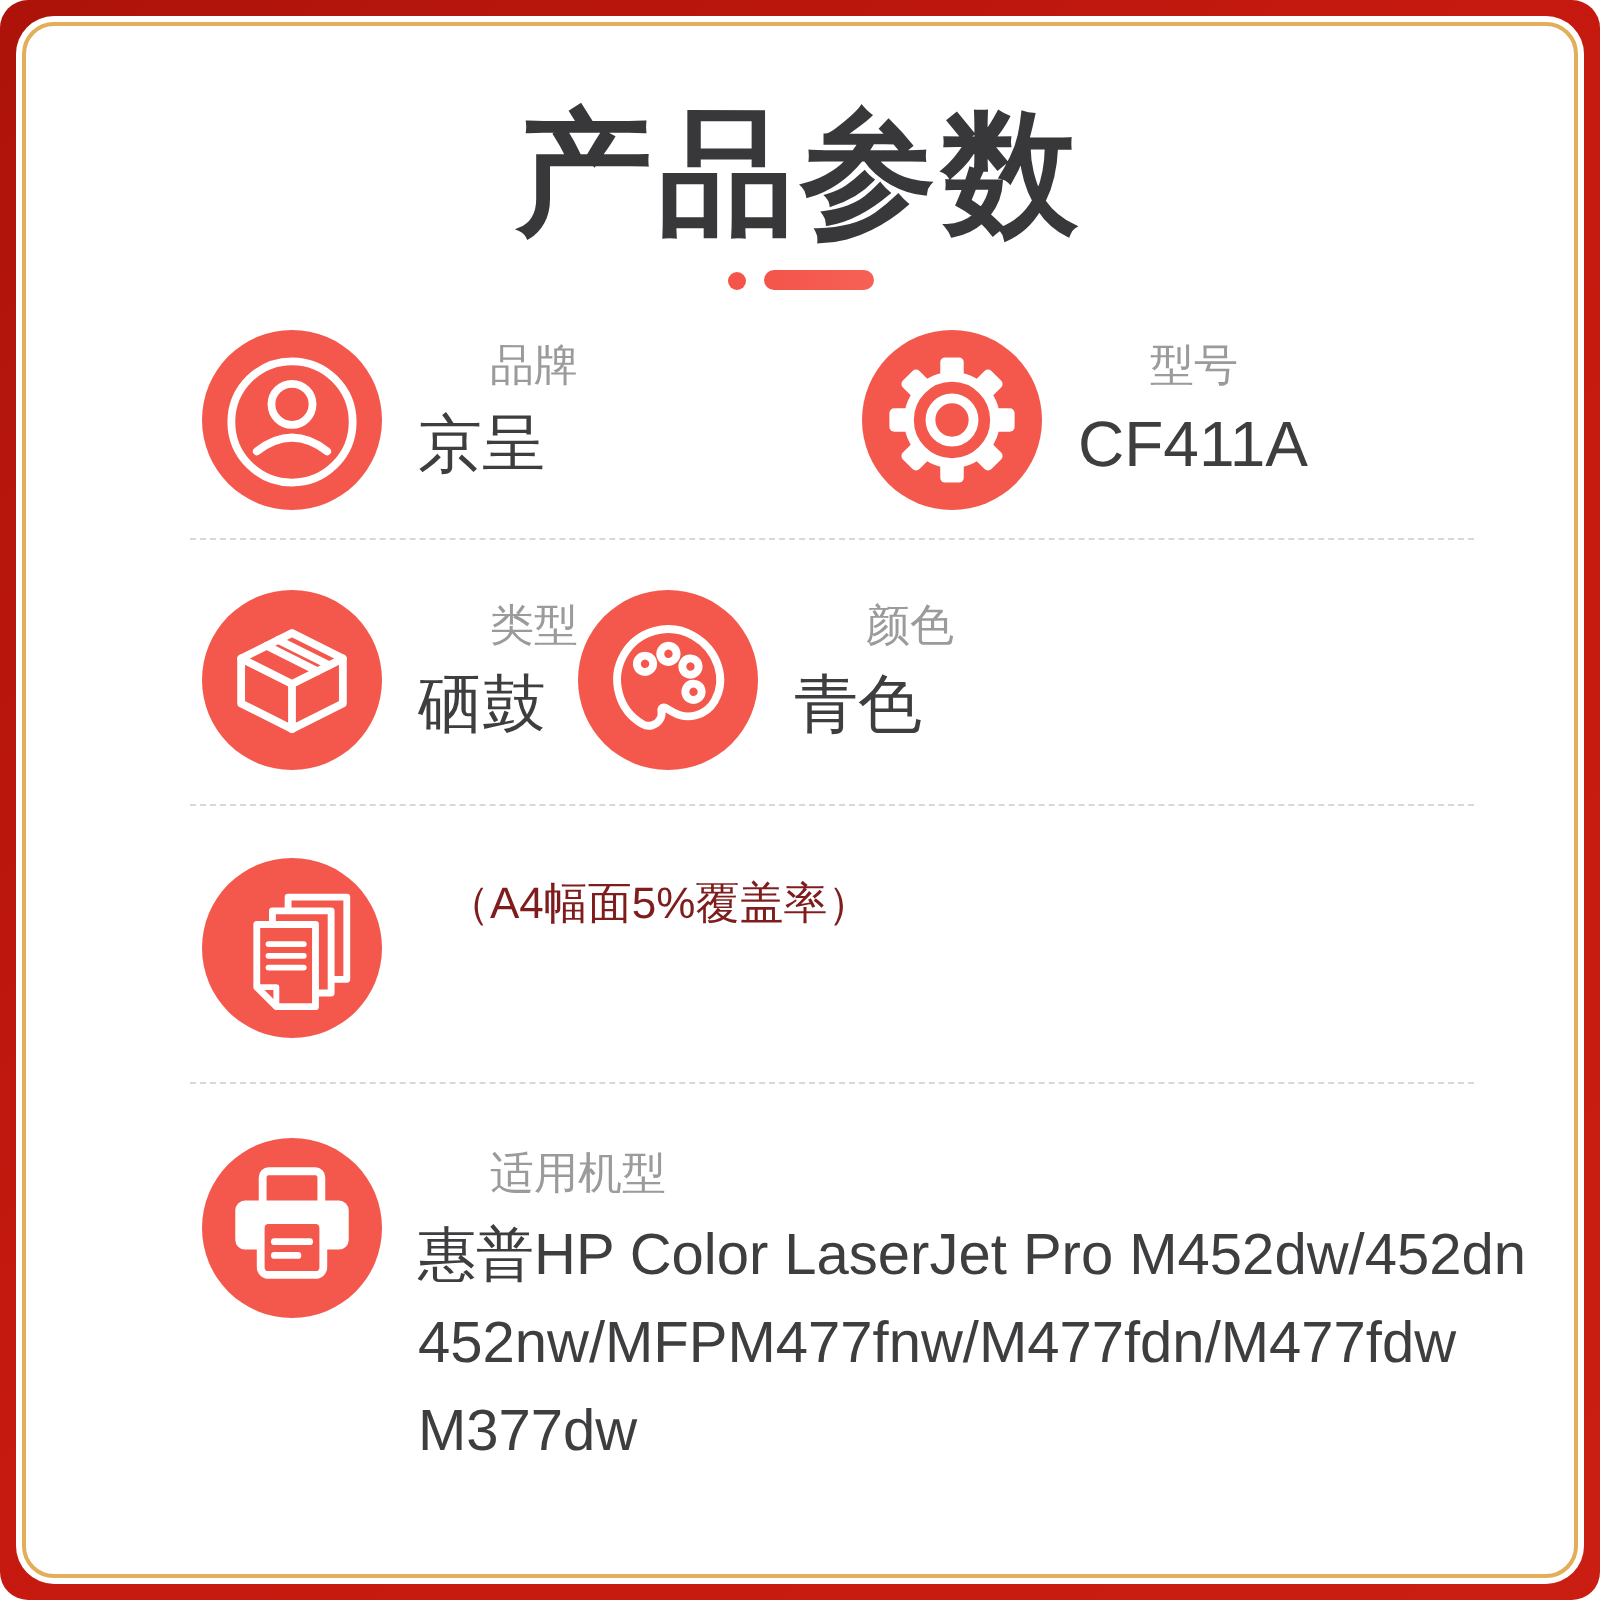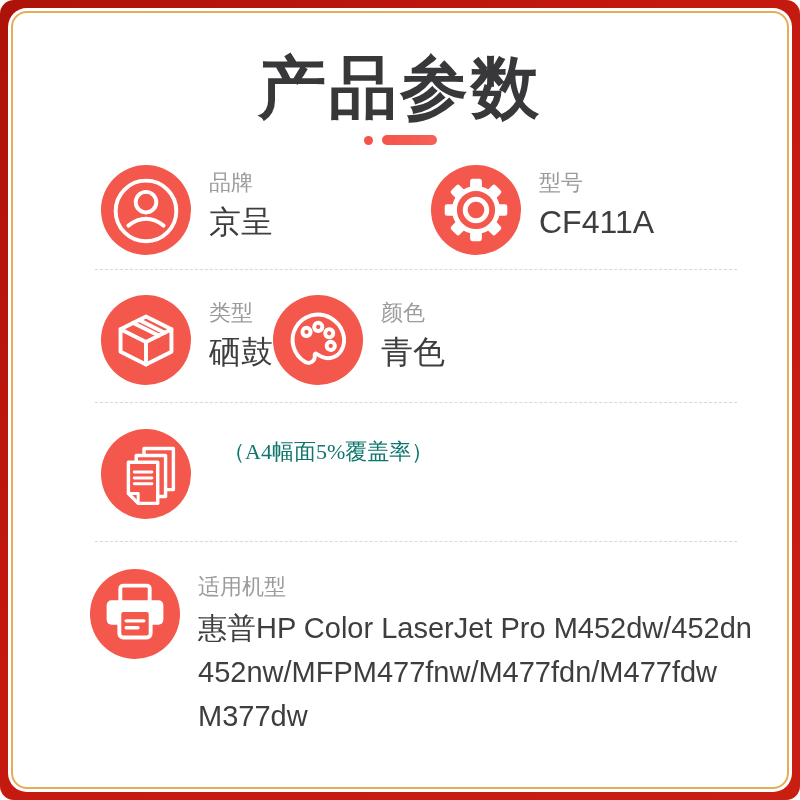--- a/index.html
+++ b/index.html
@@ -34,47 +34,47 @@
   .title-deco{
     margin-top:14px;
     display:flex;justify-content:center;align-items:center;gap:9px;
   }
   .deco-dot{width:9px;height:9px;border-radius:50%;background:#f4544a;}
   .deco-bar{width:55px;height:10px;border-radius:5px;background:linear-gradient(90deg,#f4544a,#f66156);}
   .rows{margin-top:20px;}
   .row{display:flex;padding-left:88px;}
   .row.mt25{margin-top:25px;}
   .row.mt26{margin-top:26px;}
-  .row.mt27{margin-top:27px;justify-content:center;}
+  .row.mt27{margin-top:27px;}
   .sep{
     border-top:1px dashed #d8d8d8;
     width:642px;
     margin:14px 0 0 82px;
     height:0;
   }
   .sep.mt17{margin-top:17px;}
   .sep.mt22{margin-top:22px;}
   .cell{display:flex;}
   .cell.colw{width:330px;}
   .spec-icon{
     width:90px;height:90px;flex:0 0 90px;
     border-radius:50%;
     background:#f4574c;
   }
   .spec-icon svg{width:100%;height:100%;display:block;}
   .spec-text{margin-left:18px;padding-top:2px;}
   .spec-label{
-    font-size:22px;line-height:26px;color:#9b9b9b;margin-top:3px;
+    font-size:22px;line-height:26px;color:#9b9b9b;margin-top:3px;margin-left:36px;
   }
   .spec-value{
     font-size:32px;line-height:40px;color:#3e3e40;margin-top:6px;
   }
   .value-line{display:flex;align-items:baseline;margin-top:6px;}
   .spec-value-big{font-size:36px;line-height:44px;color:#3e3e40;}
-  .spec-note{font-size:22px;color:#0f766e;margin-left:14px;font-family:Liberation Serif, serif;}
+  .spec-note{font-size:22px;color:#7f1d1d;margin-left:14px;}
   .model-lines{margin-top:6px;width:600px;}
   .model-line{font-size:29px;line-height:44px;color:#3e3e40;}
 </style>
 </head>
 <body>
 
 <div class="frame">
   <div class="panel">
 
     <h1 class="page-title">产品参数</h1>

